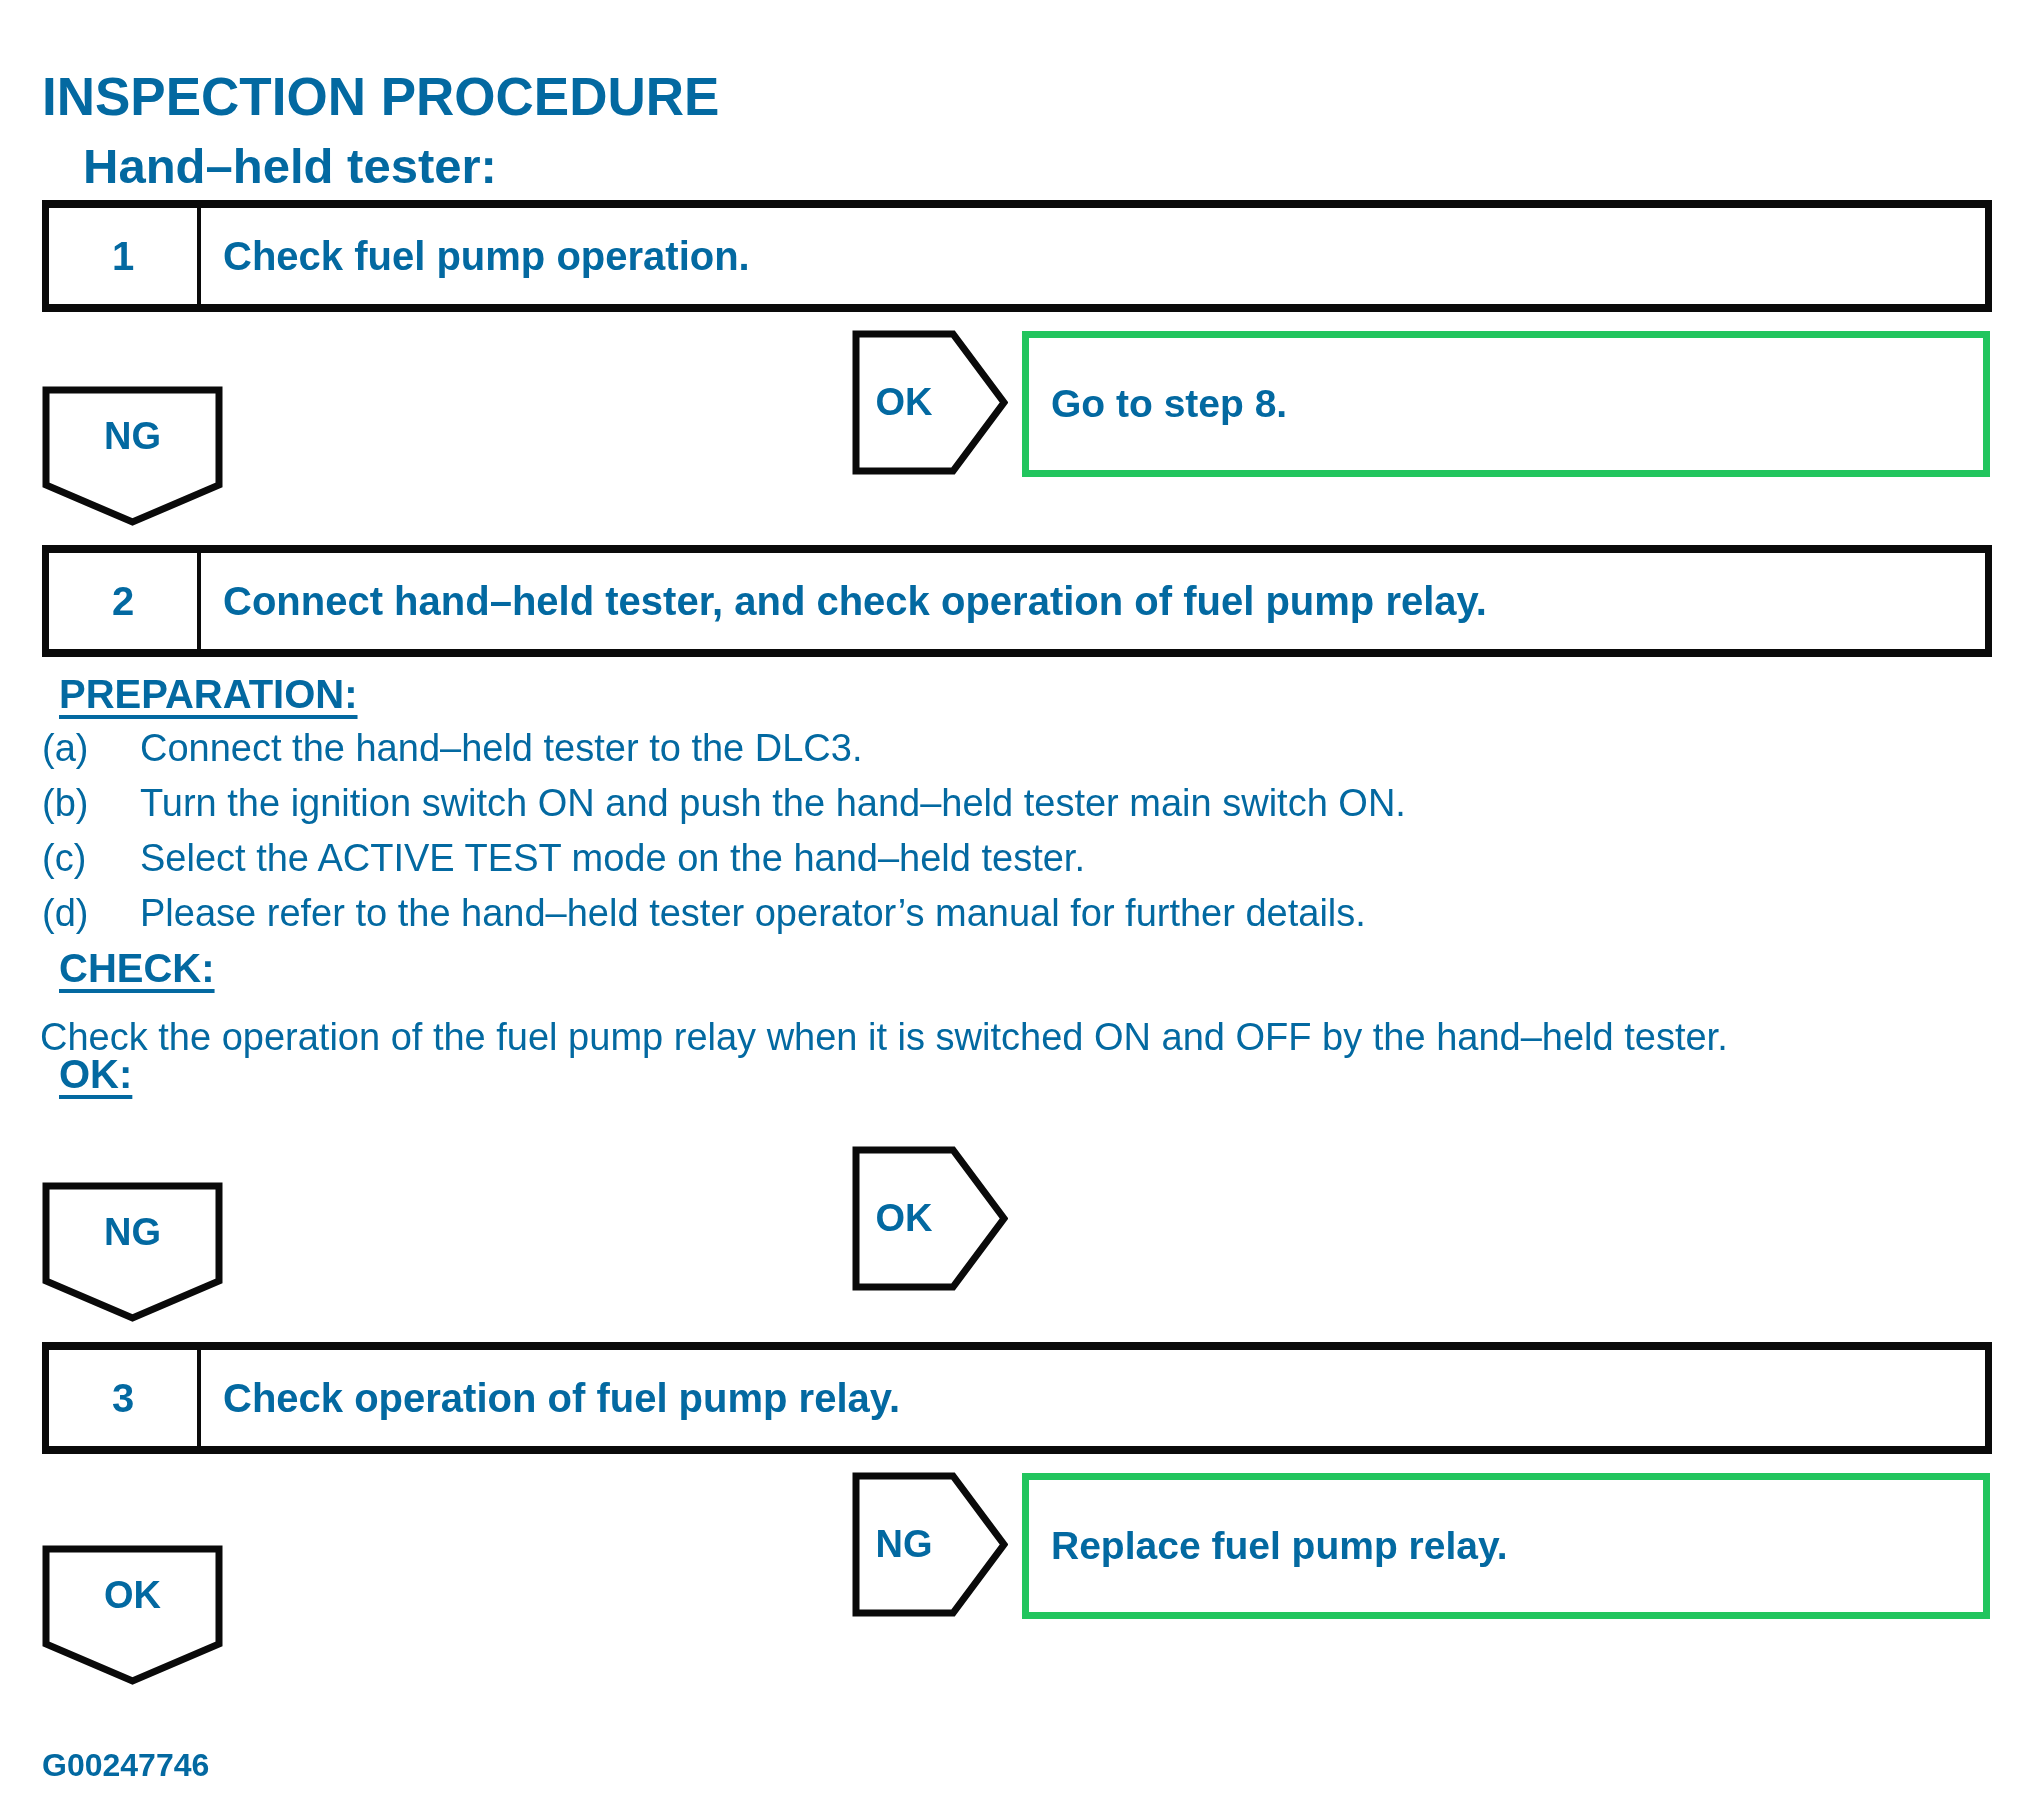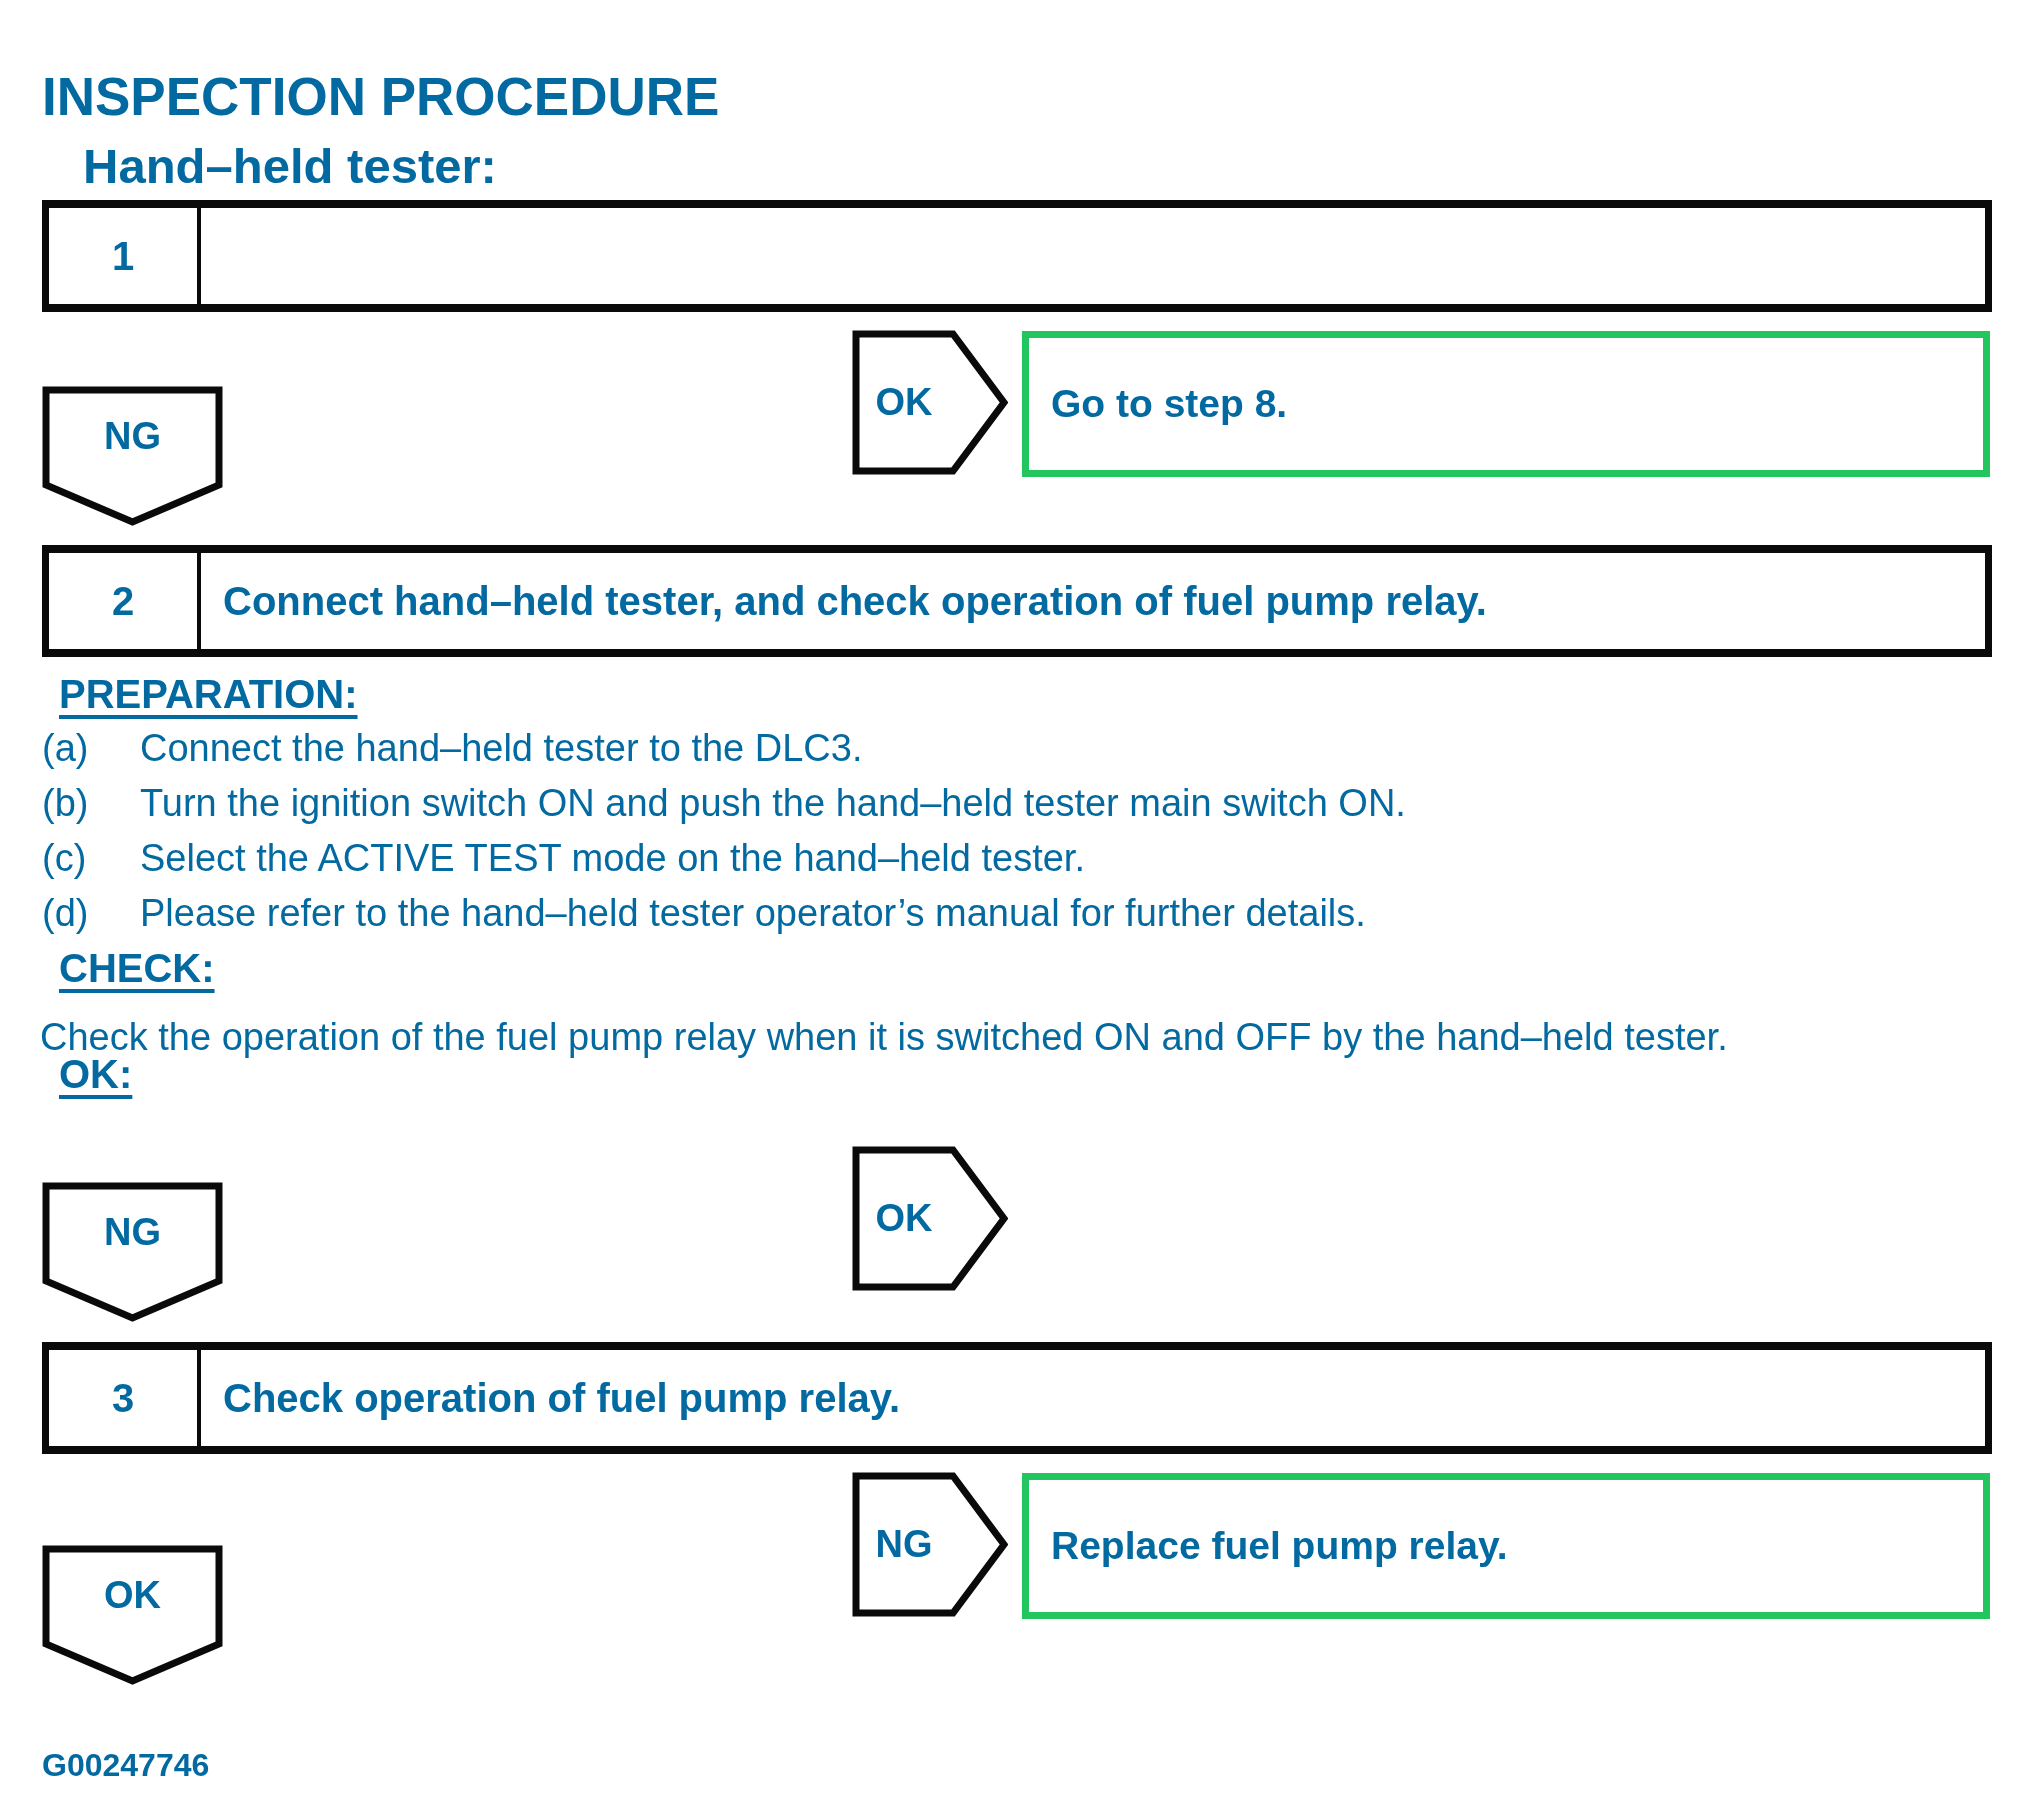--- a/index.html
+++ b/index.html
@@ -83,20 +83,21 @@
 </head>
 <body>
 
 <div class="page">
 
   <div class="abs page-title">INSPECTION PROCEDURE</div>
   <div class="abs page-subtitle">Hand–held tester:</div>
 
   <div class="abs step-box step1">
     <div class="num">1</div>
+    <div class="ttl">Check fuel pump operation.</div>
   </div>
 
   <div class="abs pent pent-right pright1">
     <svg width="156" height="145" viewBox="0 0 156 145">
       <polygon points="4,4 101,4 152,72.5 101,141 4,141" fill="#ffffff" stroke="#0a0a0a" stroke-width="7"></polygon>
     </svg>
     <span class="lbl">OK</span>
   </div>
   <div class="abs result-box result1">Go to step 8.</div>
   <div class="abs pent pent-down pdown1">

